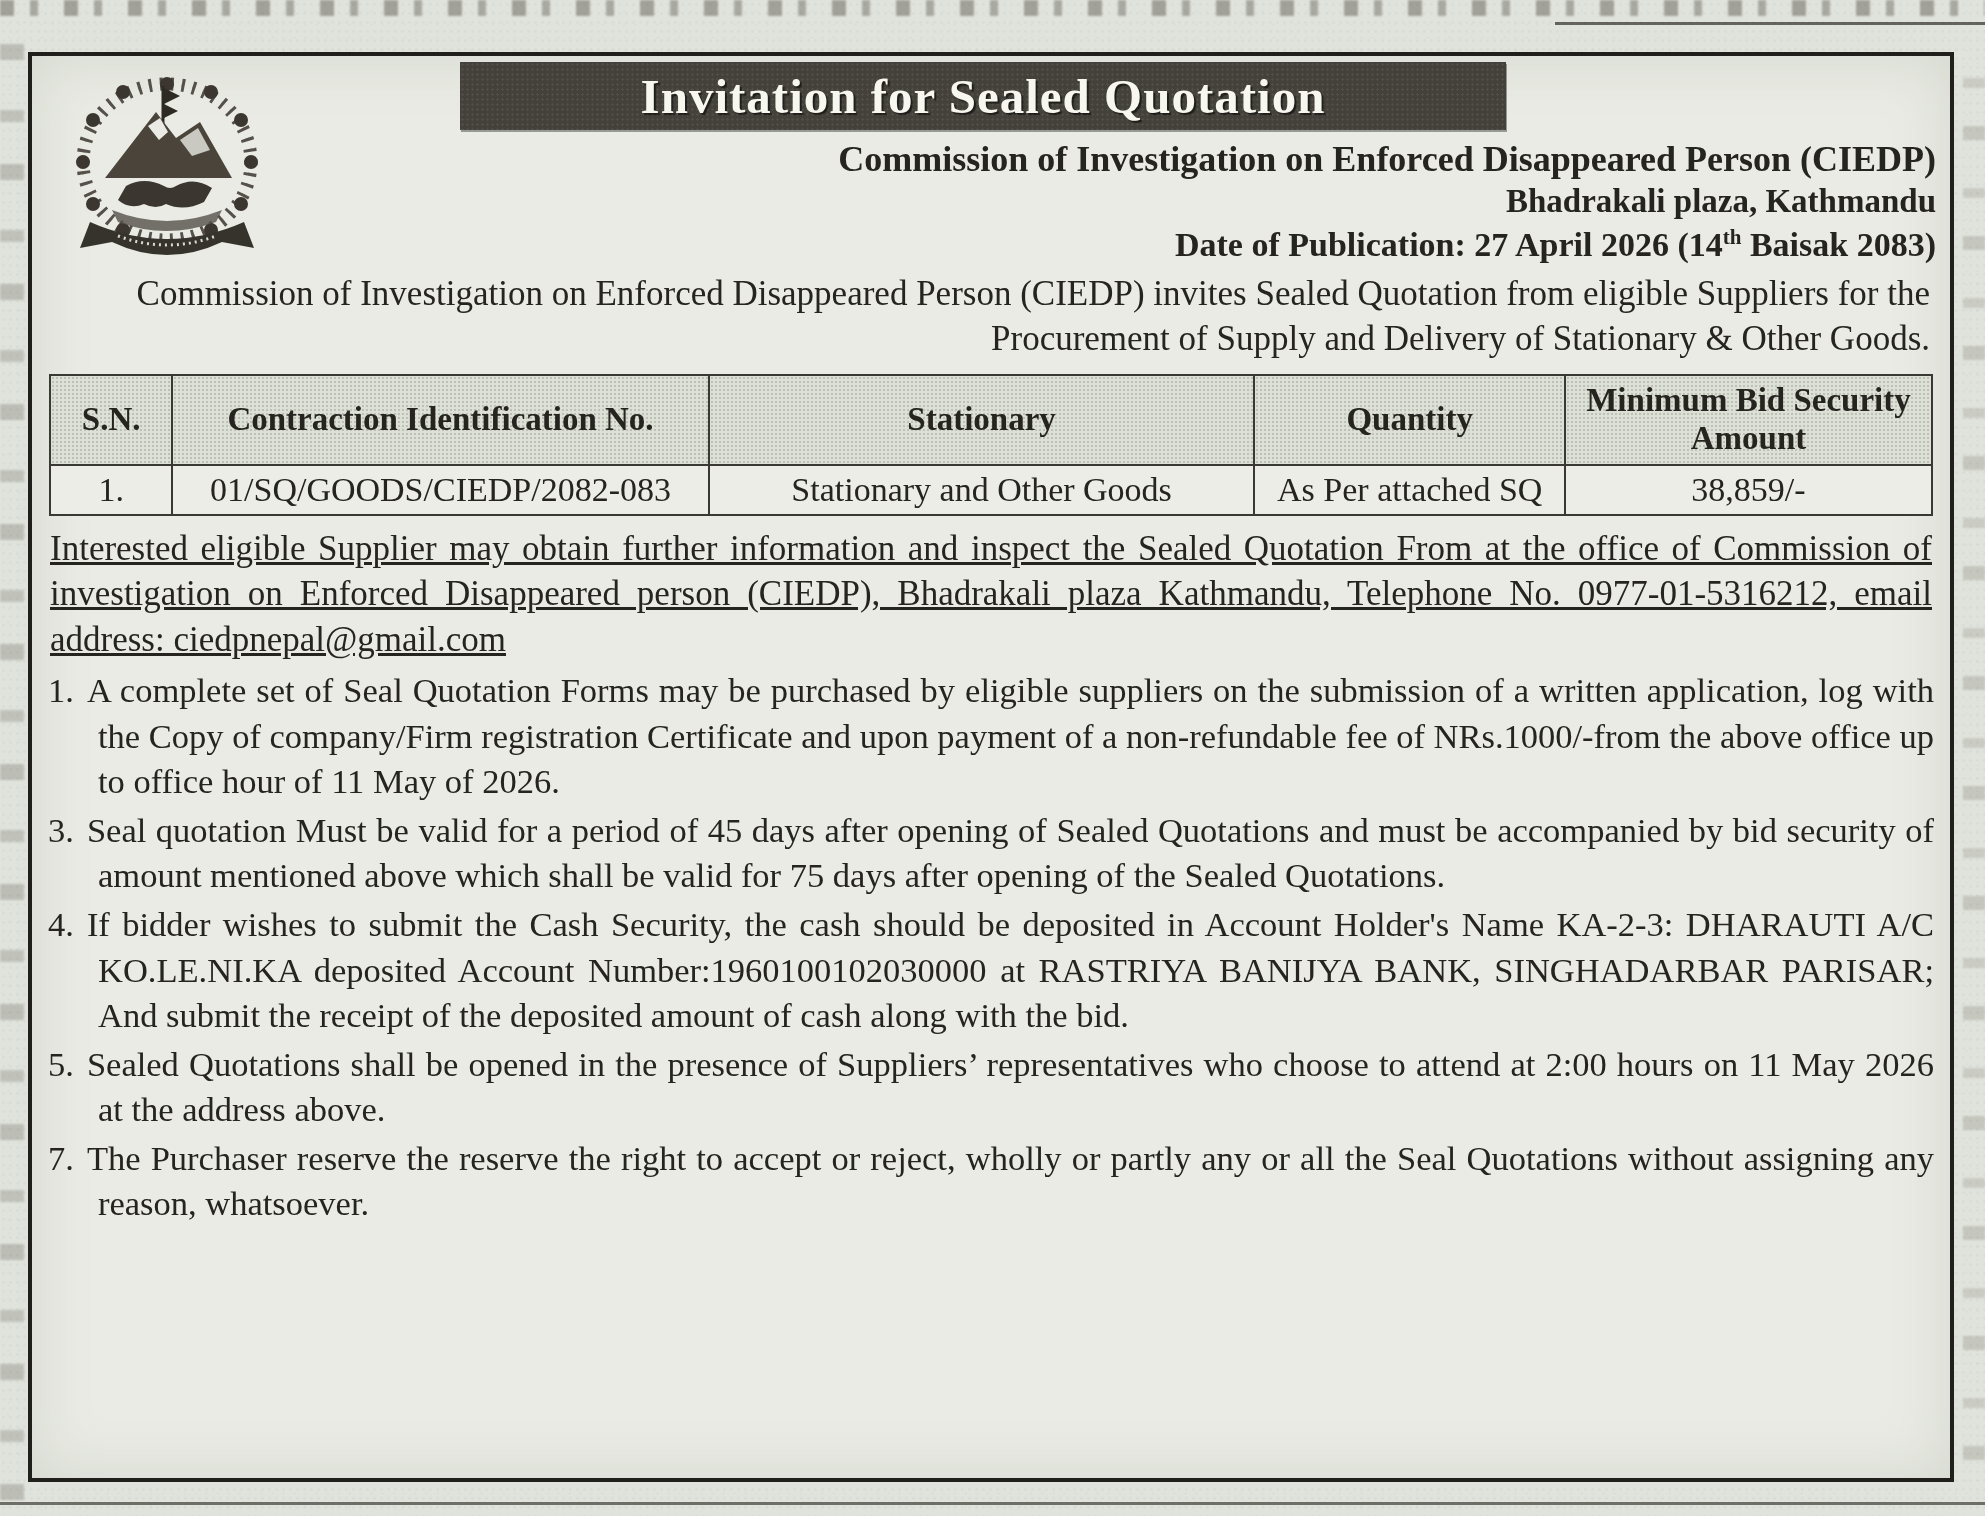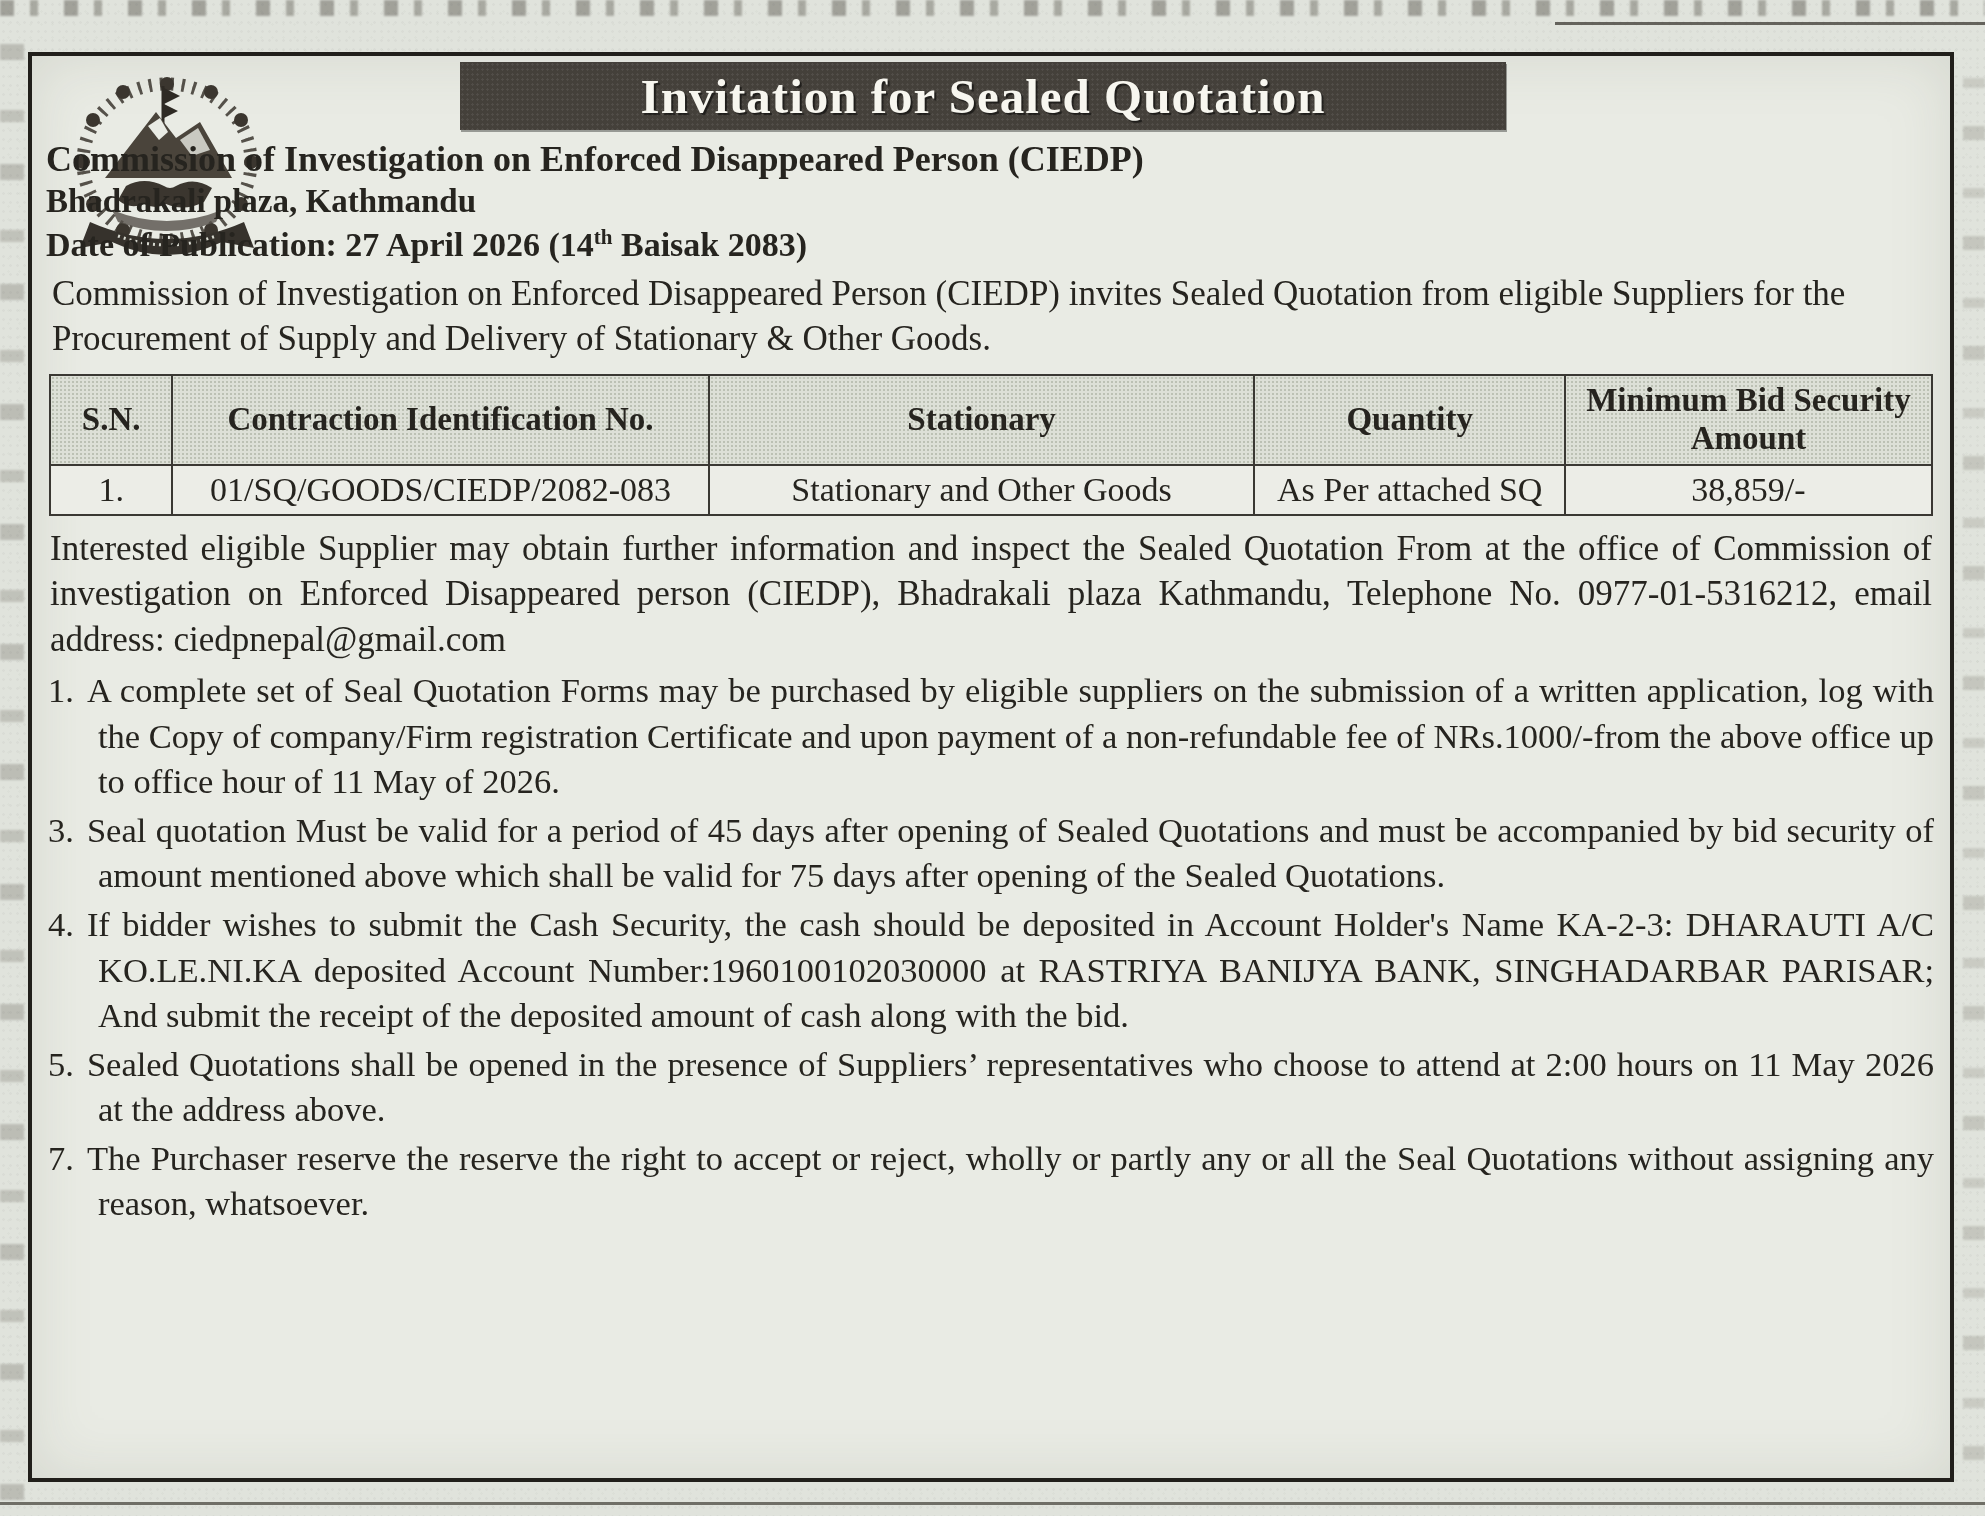--- a/index.html
+++ b/index.html
@@ -70,21 +70,21 @@
     display:flex;align-items:center;justify-content:center;
     box-shadow:1px 2px 0 rgba(0,0,0,.35);
   }
   .banner-title{
     color:#f7f6ef;font-size:49px;font-weight:bold;letter-spacing:1px;
     text-shadow:2px 2px 1px rgba(0,0,0,.55);
     white-space:nowrap;
   }
 
   .flow{position:relative;padding:82px 14px 0;}
-  .center{text-align:left;}
+  .center{text-align:right;}
   .org-name{font-size:36px;font-weight:bold;margin:0;}
   .address-line{font-size:33px;font-weight:bold;margin:3px 0 0;}
   .subject-line{font-size:34px;font-weight:bold;font-style:italic;margin:4px 0 0;}
   .date-line{font-size:34px;font-weight:bold;margin:5px 0 0;}
   .date-line sup{font-size:21px;}
   .intro{font-size:35px;margin:8px 6px 0;line-height:1.28;}
 
   
   table.sq{
     width:calc(100% - 6px);margin:12px 3px 0;
@@ -100,21 +100,21 @@
     background-image:radial-gradient(#bcc1b4 1px, transparent 1.2px);
     background-size:4px 4px;
   }
   table.sq td{font-size:34px;height:48px;background:#ecede7;}
   .col-sn{width:6.5%;}
   .col-cid{width:28.5%;}
   .col-desc{width:29%;}
   .col-qty{width:16.5%;}
   .col-bid{width:19.5%;}
 
-  .contact{font-size:35px;line-height:1.30;text-align:justify;margin:10px 4px 0;}
+  .contact{font-size:35px;line-height:1.30;text-align:justify;margin:10px 4px 0;text-decoration:underline;}
 
   .terms{margin:6px 2px 0;}
   .term{
     font-size:34.5px;line-height:1.31;text-align:justify;
     padding-left:50px;text-indent:-50px;margin:3px 0 4px;
   }
   .term .num{margin-right:13px;}
 </style>
 </head>
 <body>

